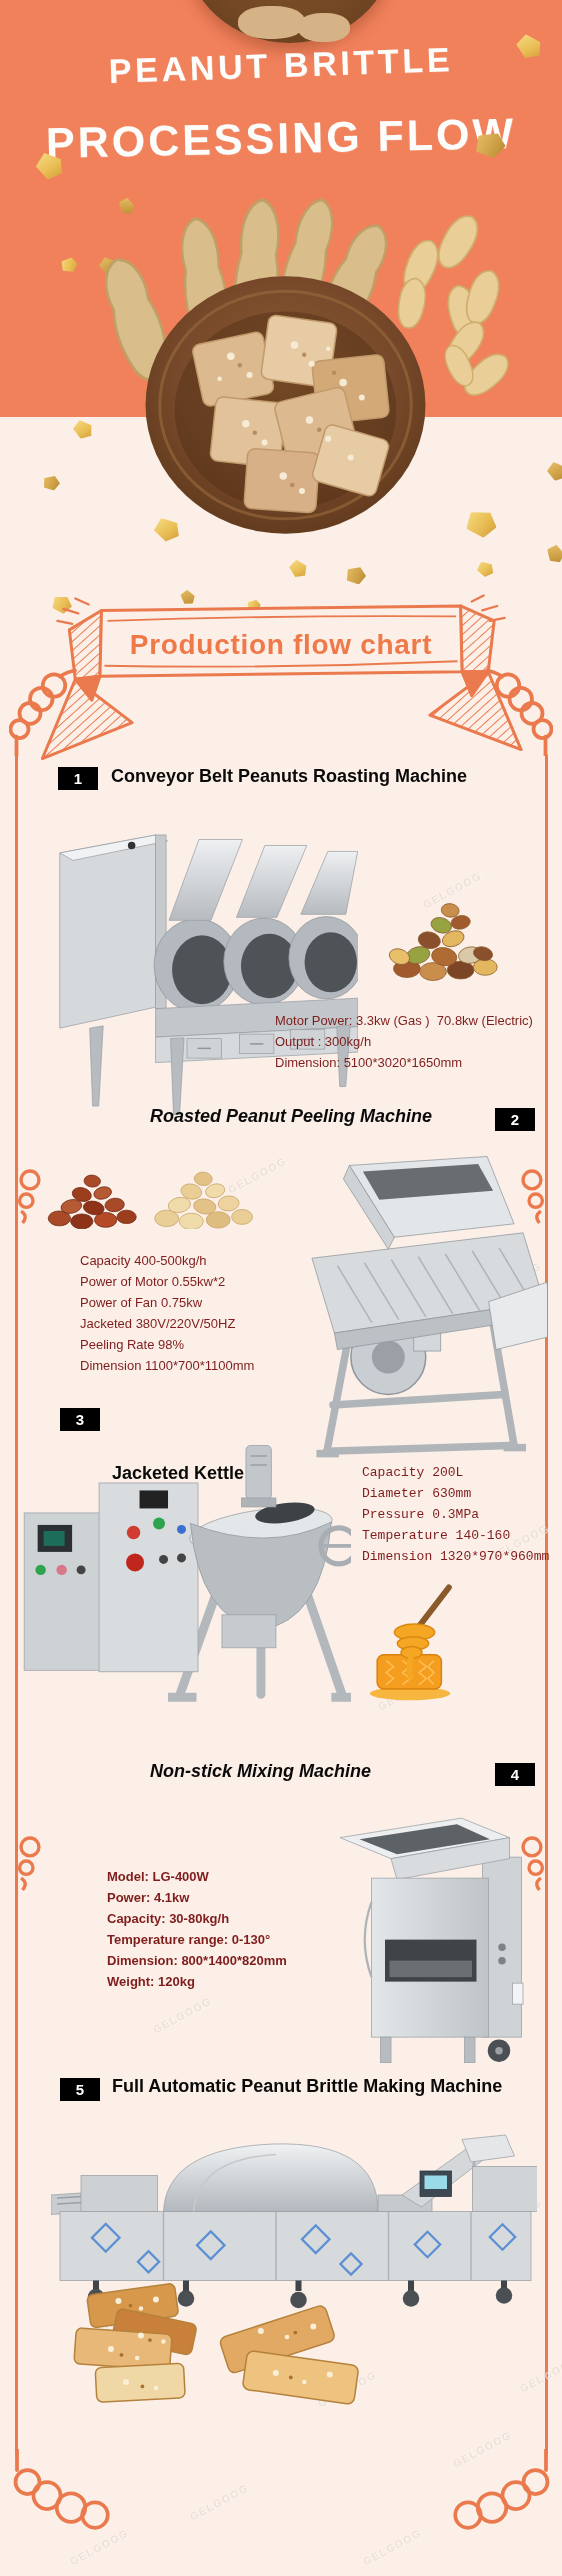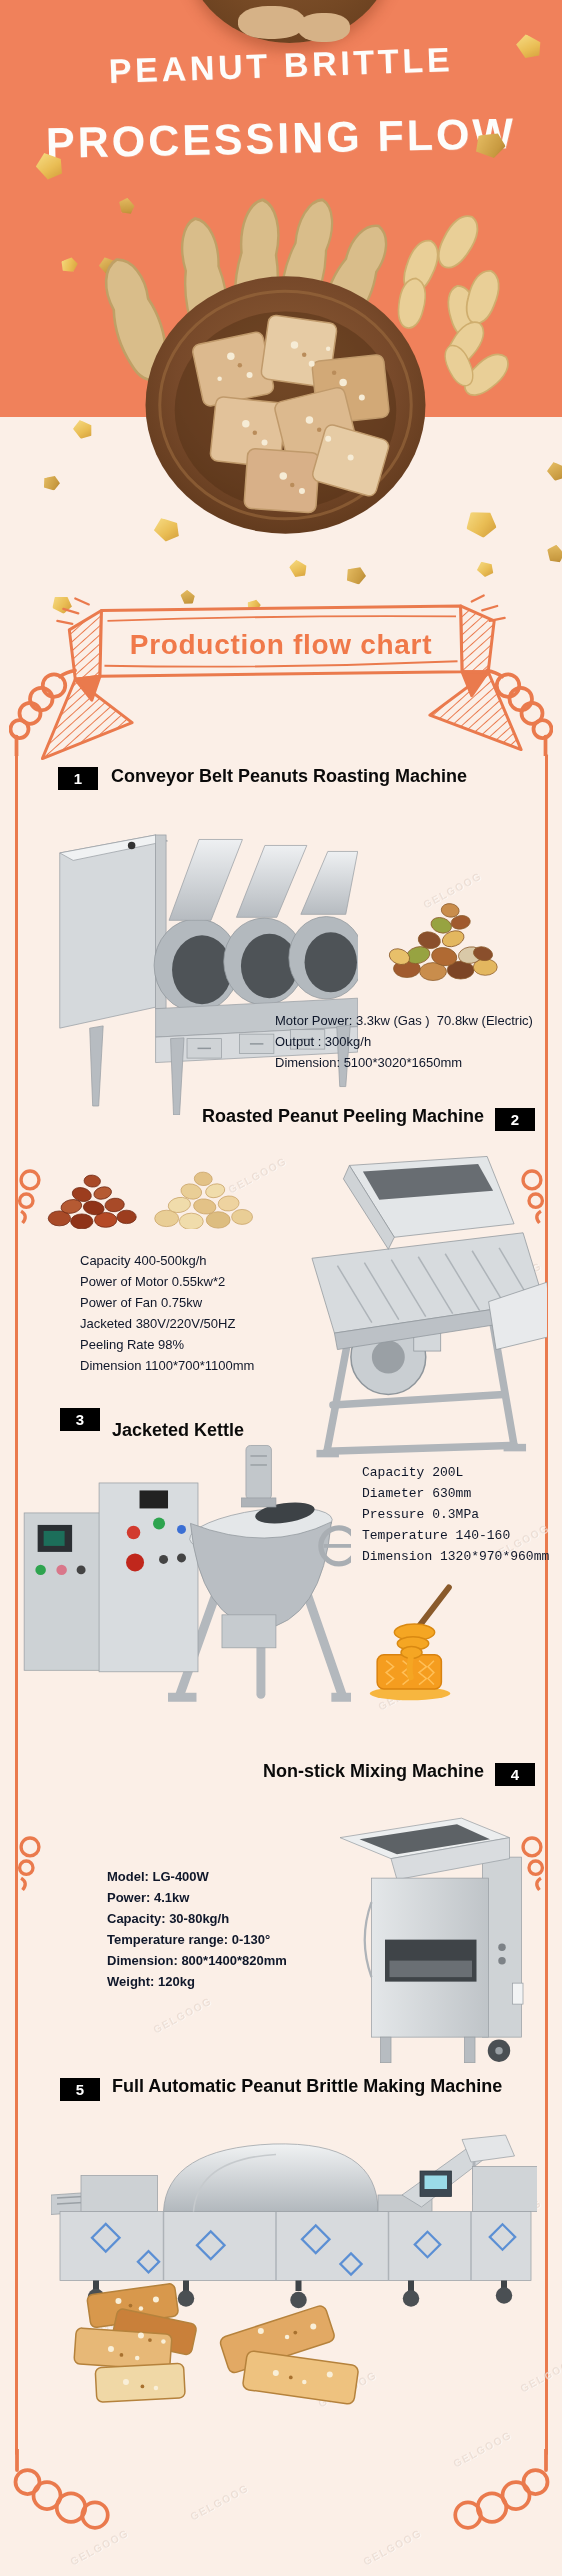--- a/index.html
+++ b/index.html
@@ -38,22 +38,22 @@
     text-align:center;color:#F0794A;font-size:28px;font-weight:bold;letter-spacing:0.7px;
   }
   
   .vline{position:absolute;width:3px;background:#EA7A4D;border-radius:2.2px;}
   
   .badge{
     position:absolute;width:40px;height:23px;background:#000;color:#fff;
     font-weight:bold;font-size:15px;text-align:center;line-height:23px;
   }
   .sec-title{position:absolute;font-weight:bold;font-size:18px;color:#0a0a0a;white-space:nowrap;}
-  .sec-title.right{text-align:right;}
-  .spec{position:absolute;color:#0f172a;font-size:13px;line-height:21px;}
+  .sec-title.right{font-style:italic;}
+  .spec{position:absolute;color:#7f1d1d;font-size:13px;line-height:21px;}
   .spec div{white-space:pre;}
   .spec.sp30 div{line-height:22.5px;}
   
   .wm{
     position:absolute;font-size:10.5px;font-weight:bold;letter-spacing:1.5px;
     color:rgba(185,155,135,.22);transform:rotate(-28deg);
     text-shadow:0.7px 0.7px 0 rgba(255,255,255,.6);z-index:1;
   }
   .z2{z-index:2;}
   svg{display:block;}
@@ -395,21 +395,21 @@
   <div class="spec z2" style="left:80px;top:1250px;">
     <div>Capacity 400-500kg/h</div>
     <div>Power of Motor 0.55kw*2</div>
     <div>Power of Fan 0.75kw</div>
     <div>Jacketed 380V/220V/50HZ</div>
     <div>Peeling Rate 98%</div>
     <div>Dimension 1100*700*1100mm</div>
   </div>
 
   <div class="badge z2" style="left:60px;top:1408px;">3</div>
-  <div class="sec-title z2" style="left:112px;top:1420px;">Jacketed Kettle</div>
+  <div class="sec-title z2" style="left:112px;top:1463px;">Jacketed Kettle</div>
 
   <svg class="abs z2" style="left:21px;top:1441px;" width="330" height="266" viewBox="0 0 440 355">
     <g stroke="#b3b8bd" stroke-width="12" fill="none" stroke-linecap="round">
       <path d="M258,210 L212,338"></path>
         <path d="M382,205 L428,338"></path>
         <path d="M320,255 L320,338"></path>
     </g>
     <rect x="196" y="336" width="38" height="12" fill="#b3b8bd"></rect>
     <rect x="414" y="336" width="38" height="12" fill="#b3b8bd"></rect>
     <rect x="4" y="96" width="110" height="210" fill="#cdd2d5" stroke="#9aa0a5"></rect>

